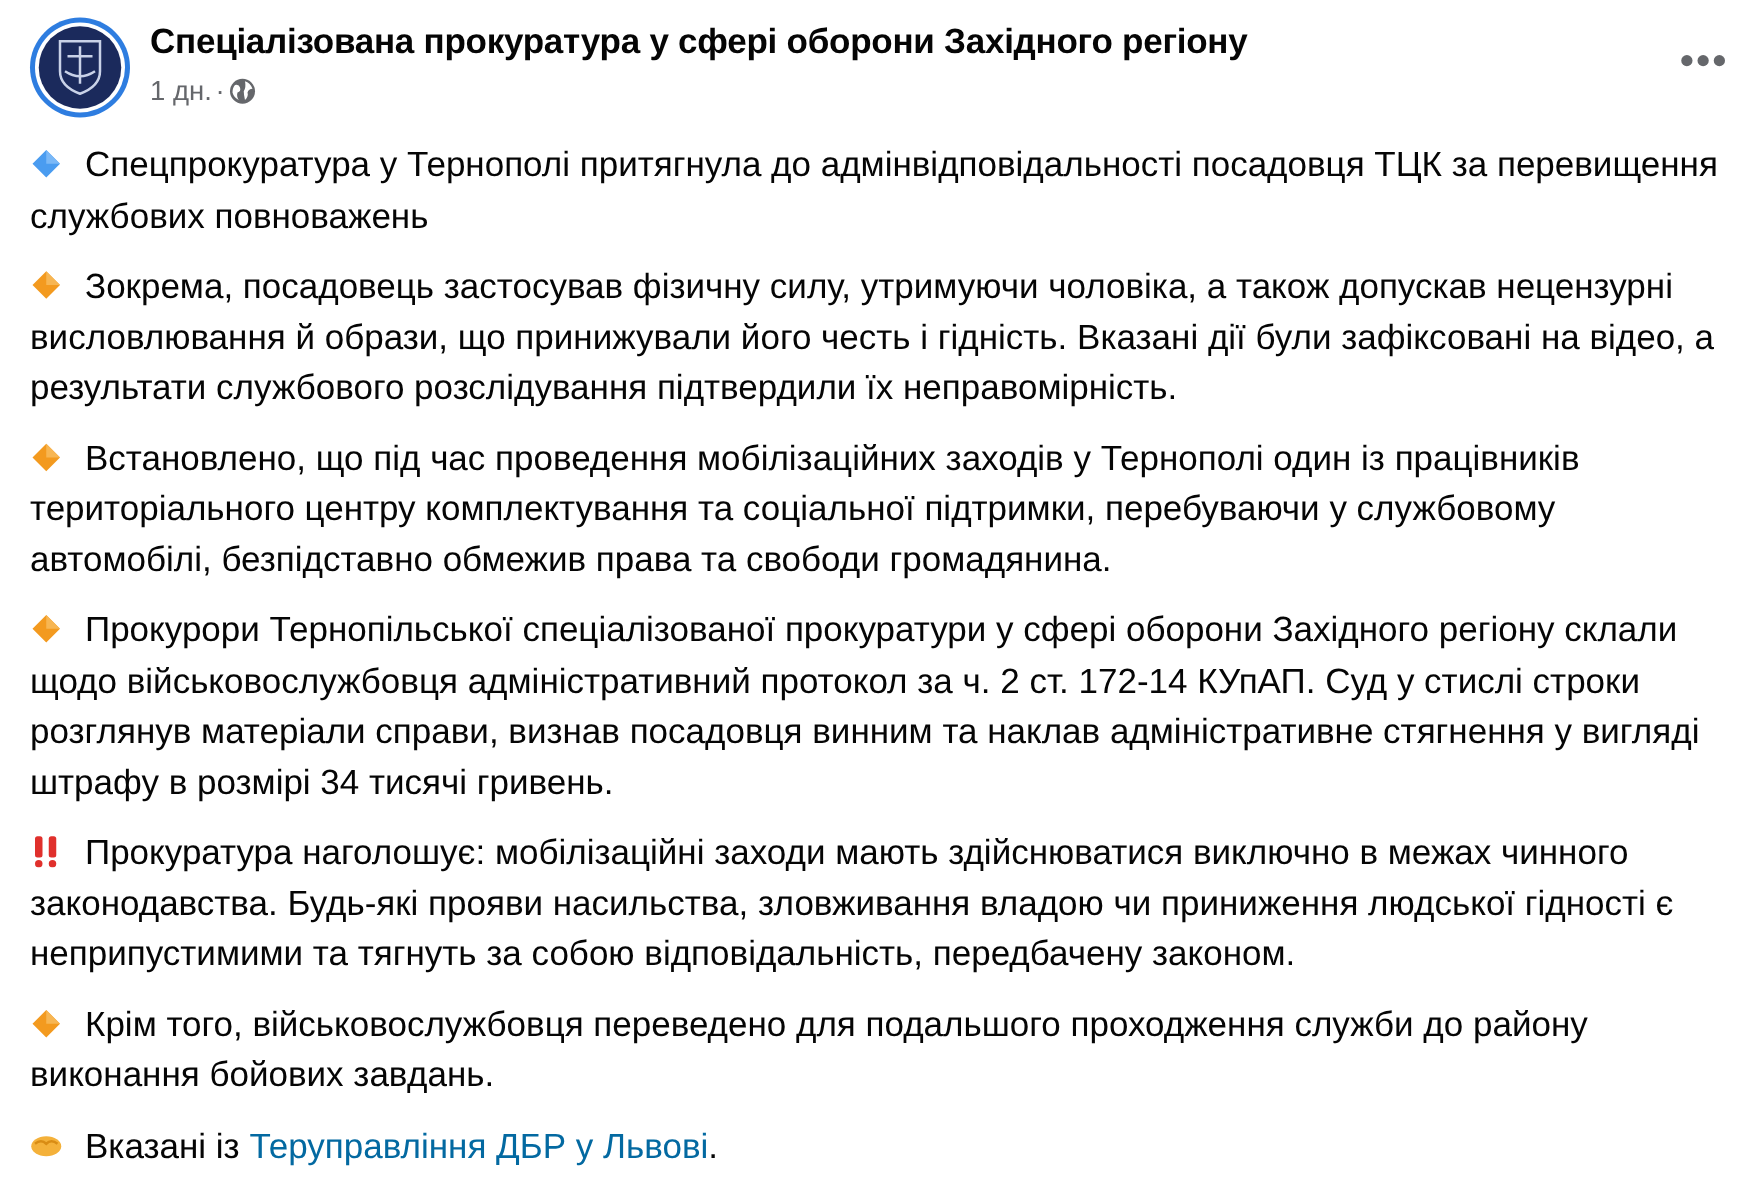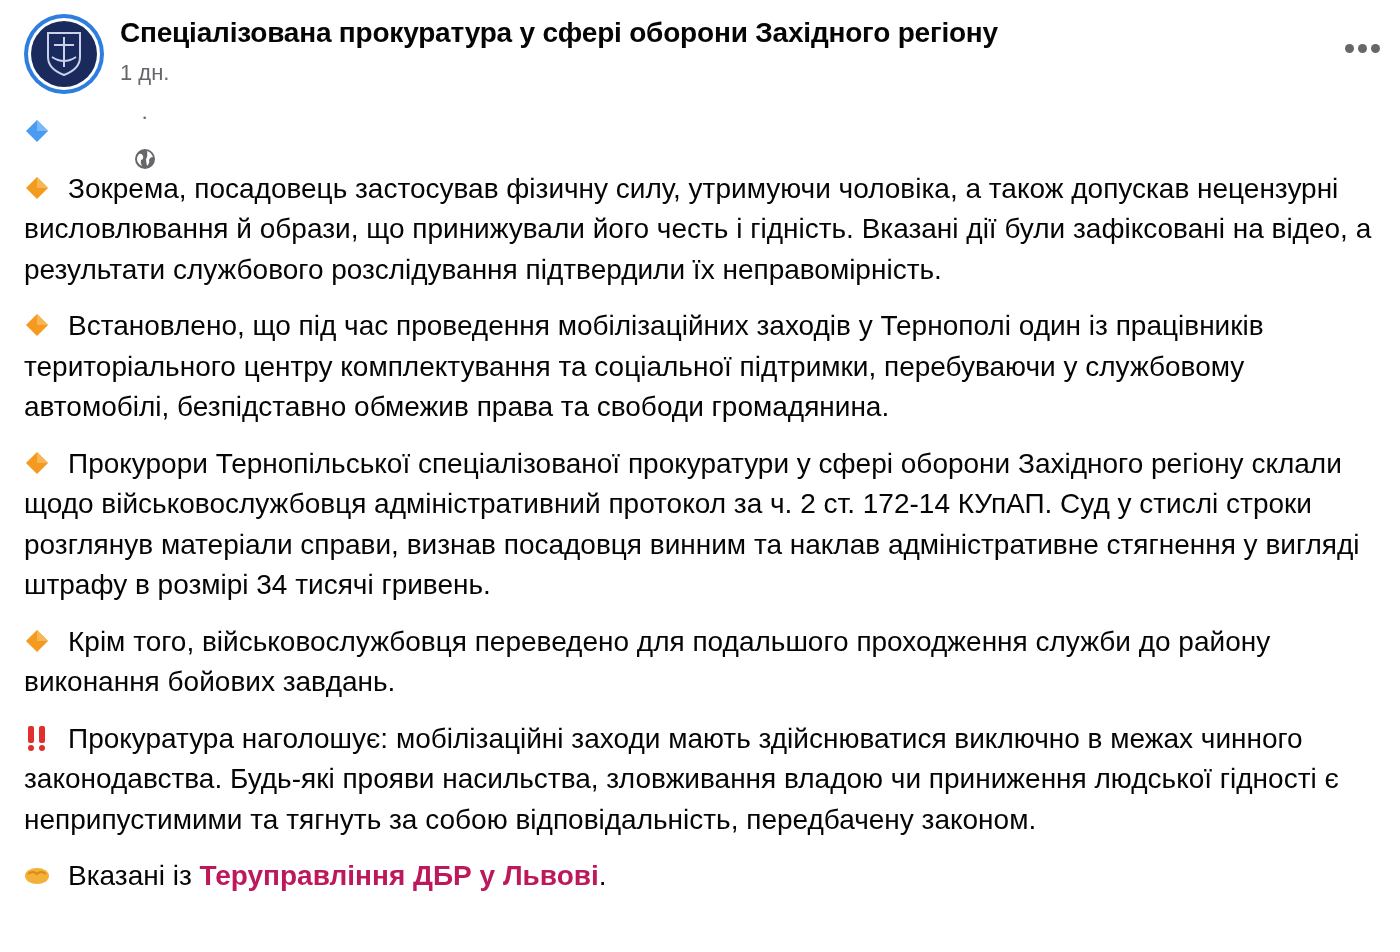--- a/index.html
+++ b/index.html
@@ -2,27 +2,27 @@
 <html><head>
 <meta charset="utf-8">
 <style>
   html, body { margin:0; padding:0; background:#ffffff; }
   body { width:1400px; height:952px; overflow:hidden; font-family:"Liberation Sans", sans-serif; color:#050505; position:relative; }
   .header { position:absolute; left:24px; top:14px; right:0; height:80px; }
   .avatar { position:absolute; left:0; top:0; width:80px; height:80px; border-radius:50%; background:#2e7de0; box-sizing:border-box; padding:4px; }
   .avatar-inner { width:100%; height:100%; border-radius:50%; background:#fff; padding:3px; box-sizing:border-box; }
   .avatar-core { width:100%; height:100%; border-radius:50%; background:#1b2a5c; display:flex; align-items:center; justify-content:center; }
   .page-name { position:absolute; left:96px; top:3px; font-size:28px; font-weight:bold; color:#050505; letter-spacing:-0.2px; }
-  .meta { position:absolute; left:96px; top:46px; font-size:22px; color:#65676b; display:flex; align-items:center; gap:18px;flex-direction:column; }
+  .meta { position:absolute; left:96px; top:46px; font-size:22px; color:#65676b; display:flex; align-items:center; gap:3px; }
   .more { position:absolute; right:20px; top:30px; display:flex; gap:4px; cursor:pointer; }
   .more span { width:9px; height:9px; border-radius:50%; background:#65676b; display:block; }
   .content { position:absolute; left:24px; top:112px; width:1370px; font-size:28px; line-height:40.5px; }
   .para { margin:0 0 16px 0; }
   .emoji { display:inline-block; width:26px; height:26px; vertical-align:-3px; margin-right:18px; }
-  .link { color:#be185d; text-decoration:none;font-weight:bold; }
+  .link { color:#0369a1; text-decoration:none; }
 </style>
 </head>
 <body>
 
 <div class="header">
   <div class="avatar">
     <div class="avatar-inner">
       <div class="avatar-core">
         <svg width="40" height="46" viewBox="0 0 40 46">
           <path d="M4 2 H36 V26 Q36 38 20 44 Q4 38 4 26 Z" fill="none" stroke="#c9d2e8" stroke-width="2"></path>
@@ -50,21 +50,21 @@
     <span></span>
     <span></span>
   </div>
 </div>
 
 <div class="content">
   <p class="para">
     <svg class="emoji" viewBox="0 0 26 26">
         <path d="M13 2 L24 13 L13 24 L2 13 Z" fill="#4a9cf0"></path>
         <path d="M13 2 L24 13 L13 13 Z" fill="#7ab8f7"></path>
-      </svg>
+      </svg><span>Спецпрокуратура у Тернополі притягнула до адмінвідповідальності посадовця ТЦК за перевищення службових повноважень</span>
   </p>
   <p class="para">
     <svg class="emoji" viewBox="0 0 26 26">
         <path d="M13 2 L24 13 L13 24 L2 13 Z" fill="#f39a1f"></path>
         <path d="M13 2 L24 13 L13 13 Z" fill="#f7b653"></path>
       </svg><span>Зокрема, посадовець застосував фізичну силу, утримуючи чоловіка, а також допускав нецензурні висловлювання й образи, що принижували його честь і гідність. Вказані дії були зафіксовані на відео, а результати службового розслідування підтвердили їх неправомірність.</span>
   </p>
   <p class="para">
     <svg class="emoji" viewBox="0 0 26 26">
         <path d="M13 2 L24 13 L13 24 L2 13 Z" fill="#f39a1f"></path>
@@ -72,31 +72,31 @@
       </svg><span>Встановлено, що під час проведення мобілізаційних заходів у Тернополі один із працівників територіального центру комплектування та соціальної підтримки, перебуваючи у службовому автомобілі, безпідставно обмежив права та свободи громадянина.</span>
   </p>
   <p class="para">
     <svg class="emoji" viewBox="0 0 26 26">
         <path d="M13 2 L24 13 L13 24 L2 13 Z" fill="#f39a1f"></path>
         <path d="M13 2 L24 13 L13 13 Z" fill="#f7b653"></path>
       </svg><span>Прокурори Тернопільської спеціалізованої прокуратури у сфері оборони Західного регіону склали щодо військовослужбовця адміністративний протокол за ч. 2 ст. 172-14 КУпАП. Суд у стислі строки розглянув матеріали справи, визнав посадовця винним та наклав адміністративне стягнення у вигляді штрафу в розмірі 34 тисячі гривень.</span>
   </p>
   <p class="para">
     <svg class="emoji" viewBox="0 0 26 26">
-        <path d="M13 2 L24 13 L13 24 L2 13 Z" fill="#f39a1f"></path>
-        <path d="M13 2 L24 13 L13 13 Z" fill="#f7b653"></path>
-      </svg><span>Крім того, військовослужбовця переведено для подальшого проходження служби до району виконання бойових завдань.</span>
-  </p>
-  <p class="para">
-    <svg class="emoji" viewBox="0 0 26 26">
         <rect x="4" y="1" width="6" height="17" rx="2" fill="#e0302c"></rect>
         <circle cx="7" cy="23" r="3" fill="#e0302c"></circle>
         <rect x="15" y="1" width="6" height="17" rx="2" fill="#e0302c"></rect>
         <circle cx="18" cy="23" r="3" fill="#e0302c"></circle>
       </svg><span>Прокуратура наголошує: мобілізаційні заходи мають здійснюватися виключно в межах чинного законодавства. Будь-які прояви насильства, зловживання владою чи приниження людської гідності є неприпустимими та тягнуть за собою відповідальність, передбачену законом.</span>
+  </p>
+  <p class="para">
+    <svg class="emoji" viewBox="0 0 26 26">
+        <path d="M13 2 L24 13 L13 24 L2 13 Z" fill="#f39a1f"></path>
+        <path d="M13 2 L24 13 L13 13 Z" fill="#f7b653"></path>
+      </svg><span>Крім того, військовослужбовця переведено для подальшого проходження служби до району виконання бойових завдань.</span>
   </p>
   <p class="para">
     <svg class="emoji" viewBox="0 0 26 26">
         <ellipse cx="13" cy="14" rx="12" ry="8" fill="#f4b13a"></ellipse>
         <path d="M4 12 Q9 8 13 12 Q17 8 22 12" fill="none" stroke="#d98c14" stroke-width="2"></path>
       </svg><span>Вказані із </span><a class="link">Теруправління ДБР у Львові</a><span>.</span>
   </p>
 </div>
 
 </body></html>

